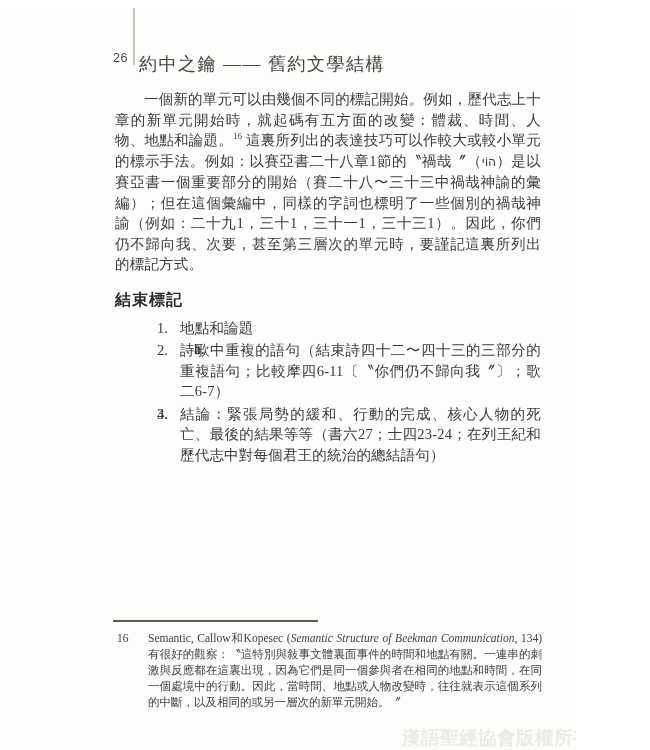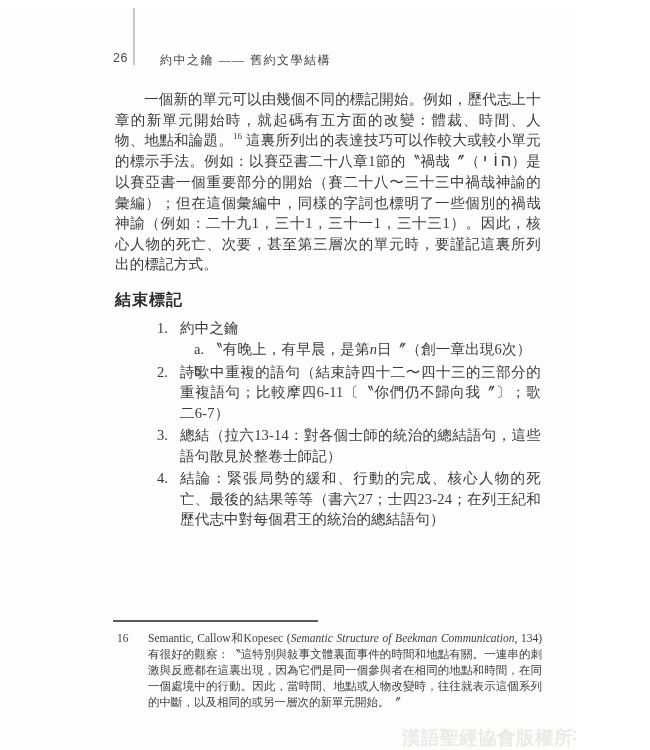--- a/index.html
+++ b/index.html
@@ -19,36 +19,36 @@
     position:absolute;left:133px;top:0;width:2px;height:57px;
     background:var(--rule,#c8c6c2);
   }
   .page-num{
     position:absolute;left:104px;top:43px;width:24px;
     text-align:right;
     font-family:"Liberation Sans","DejaVu Sans",sans-serif;
     font-size:12.5px;color:#4a4947;letter-spacing:.5px;
   }
   .running-title{
-    position:absolute;left:160px;top:44px;
-    font-size:12px;color:#454441;letter-spacing:1.5px;
+    position:absolute;left:139px;top:44px;
+    font-size:18px;color:#454441;letter-spacing:1.5px;
   }
   
   .body-block{
     position:absolute;left:115px;top:81px;width:426px;
     font-size:14.5px;line-height:20.5px;
     text-align:justify;text-justify:inter-ideograph;
     letter-spacing:.2px;
   }
   .para{margin:0;}
   .indent{text-indent:2em;}
   .para sup{
     font-size:9px;line-height:0;vertical-align:super;letter-spacing:0;
   }
-  .hebrew{font-family:Liberation Mono, monospace;font-size:17px;}
+  .hebrew{font-family:Liberation Sans, sans-serif;font-size:12px;}
   .section-heading{
     margin:15px 0 7px 0;
     font-family:"Liberation Sans","DejaVu Sans",sans-serif;
     font-size:16px;font-weight:bold;color:#2d2c2a;
     letter-spacing:1px;line-height:20px;text-indent:0;
   }
   .para2{margin-top:6px;}
   
   .end-list{margin-top:8px;}
   .list-item{position:relative;padding-left:65px;margin-top:2px;}
@@ -82,49 +82,47 @@
 <body>
 
 <div class="page" style="--bg: #fdfdfc; --ink: #3c3b39; --rule: #c8c6c2; --wm: #ebeae7;">
 
   <div class="head-rule"></div>
   <div class="page-num">26</div>
   <div class="running-title">約中之鑰 —— 舊約文學結構</div>
 
   <div class="body-block">
 
-    <p class="para indent"><span>一個新的單元可以由幾個不同的標記開始。例如，歷代志上十章的新單元開始時，就起碼有五方面的改變：體裁、時間、人物、地點和論題。</span><sup>16</sup><span> 這裏所列出的表達技巧可以作較大或較小單元的標示手法。例如：以賽亞書二十八章1節的〝禍哉〞（</span><span class="hebrew">הוֹי</span><span>）是以賽亞書一個重要部分的開始（賽二十八〜三十三中禍哉神諭的彙編）；但在這個彙編中，同樣的字詞也標明了一些個別的禍哉神諭（例如：二十九1，三十1，三十一1，三十三1）。因此，核心人物的死亡、次要，甚至第三層次的單元時，要謹記這裏所列出的標記方式。</span></p>
+    <p class="para indent"><span>一個新的單元可以由幾個不同的標記開始。例如，歷代志上十章的新單元開始時，就起碼有五方面的改變：體裁、時間、人物、地點和論題。</span><sup>16</sup><span> 這裏所列出的表達技巧可以作較大或較小單元的標示手法。例如：以賽亞書二十八章1節的〝禍哉〞（</span><span class="hebrew">הוֹי</span><span>）是以賽亞書一個重要部分的開始（賽二十八〜三十三中禍哉神諭的彙編）；但在這個彙編中，同樣的字詞也標明了一些個別的禍哉神諭（例如：二十九1，三十1，三十一1，三十三1）。因此，你們仍不歸向我、次要，甚至第三層次的單元時，要謹記這裏所列出的標記方式。</span></p>
 
     <h2 class="section-heading">結束標記</h2>
 
 
     <div class="end-list">
 
       <div class="list-item">
         <span class="marker lat">1.</span>
-        <span>約中之鑰</span>
+        <span>地點和論題</span>
       </div>
 
       <div class="sub-item">
         <span class="marker lat">a.</span>
-        <span><span>〝有晚上，有早晨，是第</span><i class="lat">n</i><span>日〞（創一章出現6次）</span></span>
       </div>
 
       <div class="sub-item">
         <span class="marker lat">b.</span>
       </div>
 
       <div class="list-item">
         <span class="marker lat">2.</span>
         <span>詩歌中重複的語句（結束詩四十二〜四十三的三部分的重複語句；比較摩四6-11〔〝你們仍不歸向我〞〕；歌二6-7）</span>
       </div>
 
       <div class="list-item">
         <span class="marker lat">3.</span>
-        <span>總結（拉六13-14：對各個士師的統治的總結語句，這些語句散見於整卷士師記）</span>
       </div>
 
       <div class="list-item">
         <span class="marker lat">4.</span>
         <span>結論：緊張局勢的緩和、行動的完成、核心人物的死亡、最後的結果等等（書六27；士四23-24；在列王紀和歷代志中對每個君王的統治的總結語句）</span>
       </div>
 
     </div>
   </div>
 

